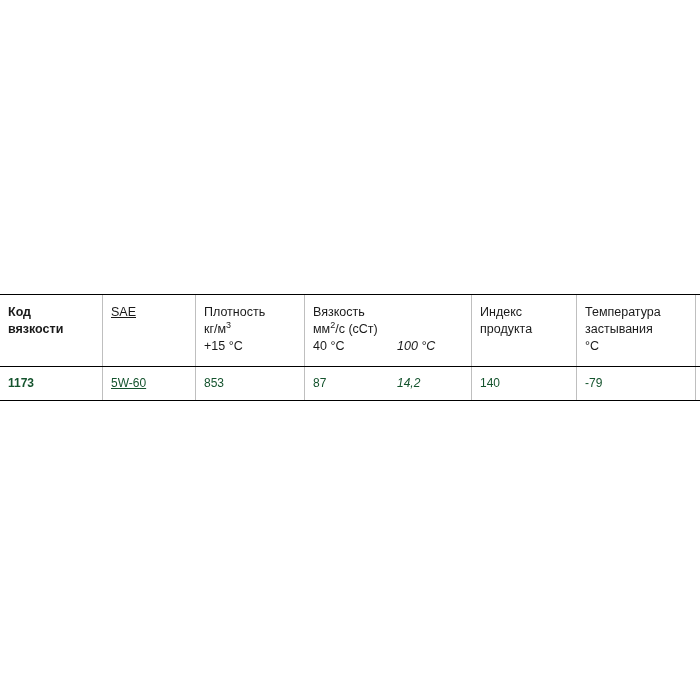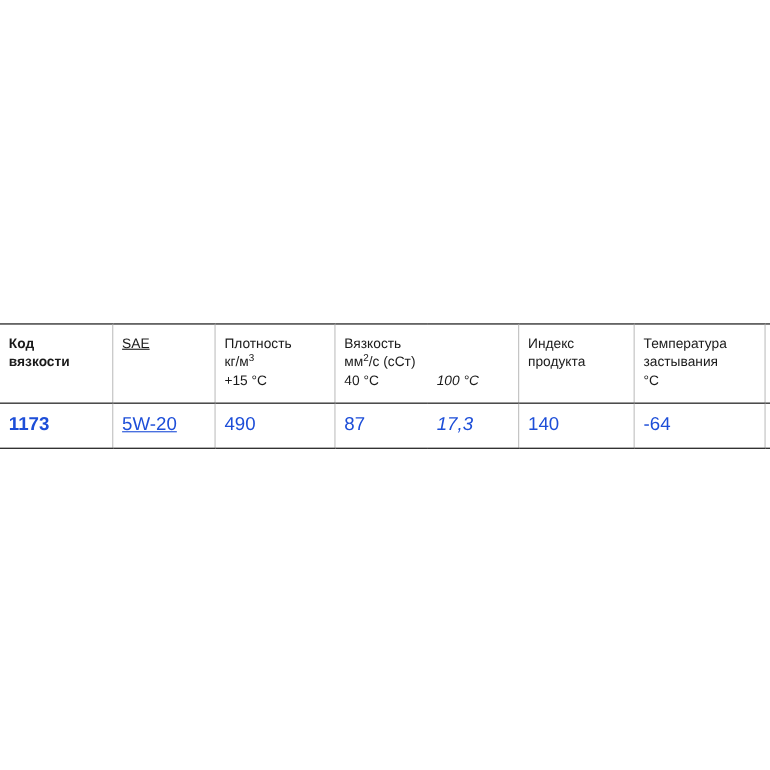--- a/index.html
+++ b/index.html
@@ -36,23 +36,23 @@
     padding: 9px 8px 11px 8px;
     font-size: 12.5px;
     line-height: 1.35;
     color: #1a1a1a;
   }
 
   table.spec tr.data-row td {
     border-bottom: 1px solid #000000;
     vertical-align: top;
     padding: 8px 8px 9px 8px;
-    font-size: 17px;
+    font-size: 12px;
     line-height: 1.35;
-    color: #1d4ed8;
+    color: #14532d;
   }
 
   table.spec td.vsep {
     border-left: 1px solid #bfbfbf;
   }
 
   .bold {
     font-weight: bold;
   }
 
@@ -119,36 +119,36 @@
           
           
           
         </td>
       </tr>
       <tr class="data-row">
         <td class="c-code">
           <span class="cellline bold">1173</span>
         </td>
         <td class="c-sae vsep">
-          <span class="cellline">5W-20</span>
+          <span class="cellline">5W-60</span>
         </td>
         <td class="c-dens vsep">
-          <span class="cellline">490</span>
+          <span class="cellline">853</span>
         </td>
         <td class="c-visc1 vsep">
           <span class="cellline">87</span>
         </td>
         <td class="c-visc2">
-          <span class="cellline">17,3</span>
+          <span class="cellline">14,2</span>
         </td>
         <td class="c-index vsep">
           <span class="cellline">140</span>
         </td>
         <td class="c-pour vsep">
-          <span class="cellline">-64</span>
+          <span class="cellline">-79</span>
         </td>
         <td class="c-pump vsep">
           
         </td>
       </tr>
     </tbody>
   </table>
 </div>
 
 </body></html>

